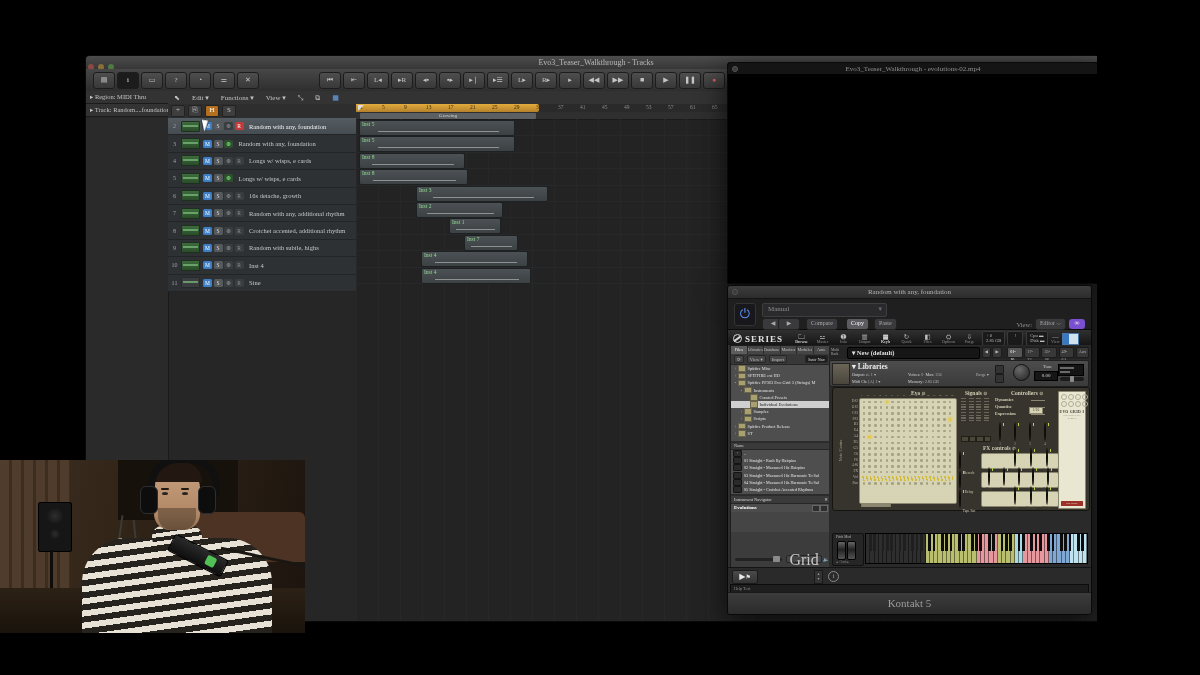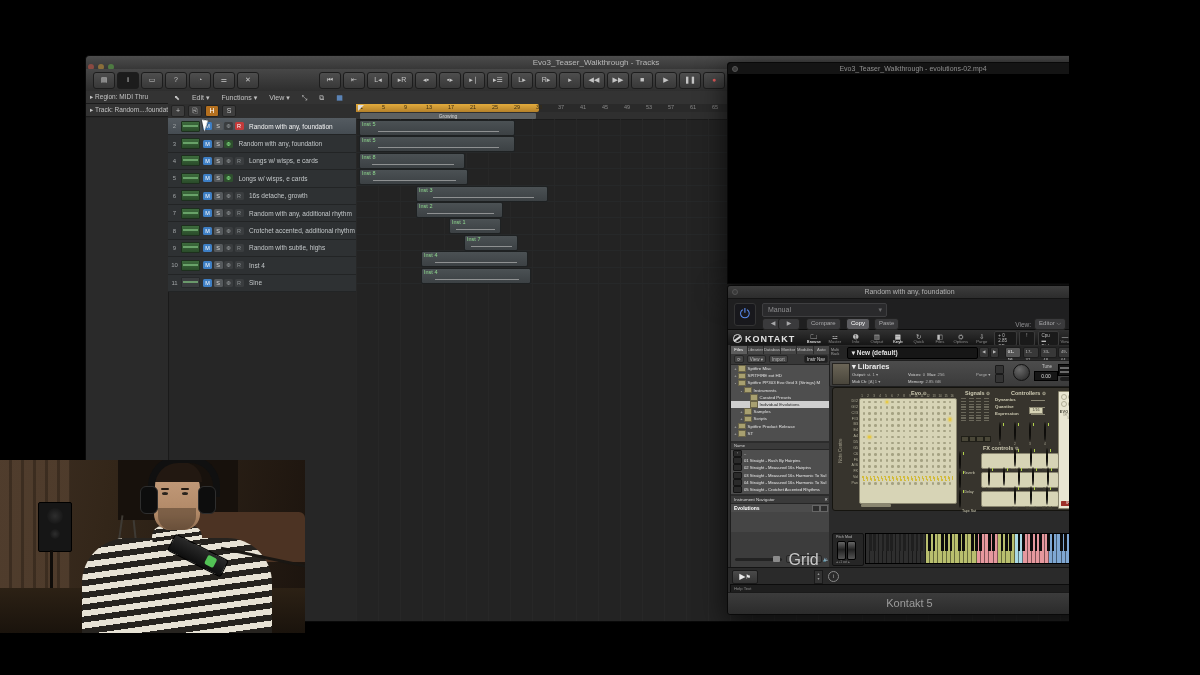--- a/index.html
+++ b/index.html
@@ -1,17 +1,17 @@
 <!DOCTYPE html>
 <html><head>
 <meta charset="utf-8">
 <style>
   html,body{margin:0;padding:0;background:#000;}
   #screen{position:relative;width:1069px;height:675px;background:#000;overflow:hidden;
-    font-family:Liberation Sans, sans-serif;color:#c8c8c8;-webkit-font-smoothing:antialiased;}
+    font-family:Liberation Serif, serif;color:#c8c8c8;padding-left:28px;-webkit-font-smoothing:antialiased;}
   .abs{position:absolute;}
   .win{position:absolute;border:1px solid #090909;box-shadow:0 8px 30px rgba(0,0,0,.7);}
   
   #logic{left:85px;top:55px;width:1020px;height:565px;background:#262626;border-radius:4px 4px 0 0;}
   #lg-titlebar{left:0;top:0;width:100%;height:13px;background:linear-gradient(#4c4c4c,#373737);
     border-bottom:1px solid #1a1a1a;border-radius:4px 4px 0 0;}
   .tl{width:6px;height:6px;border-radius:50%;display:inline-block;margin:3px 2px 0 2px;}
   #lg-title{position:absolute;left:0;right:0;top:2px;text-align:center;font-size:8px;color:#b8b8b8;}
   #lg-toolbar{left:0;top:13px;width:100%;height:22px;background:linear-gradient(#474747,#2e2e2e);
     border-bottom:1px solid #151515;display:flex;align-items:center;}
@@ -575,21 +575,21 @@
       <div class="kp-btn" style="left:146px;">Paste</div>
       <div id="view-cluster">
         <span>View:</span>
         <span class="kp-btn" style="position:static;margin-left:3px;">Editor ⌵</span>
         <span id="link-btn">∞</span>
       </div>
     </div>
     <div id="ktoolbar">
       <div id="klogo">
         <span class="ring"></span>
-        <span class="word">KONTAKT</span>
+        <span class="word">SERIES</span>
       </div>
       <div id="kt-items" style="display:flex;margin-left:8px;">
           <div class="kt-item hot">
             <span class="ic">🗀</span>
             <span class="lb">Browse</span>
           </div>
           <div class="kt-item">
             <span class="ic">⚍</span>
             <span class="lb">Master</span>
           </div>

